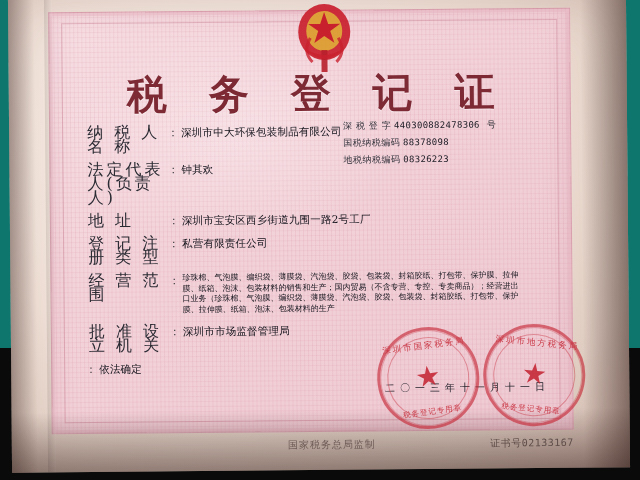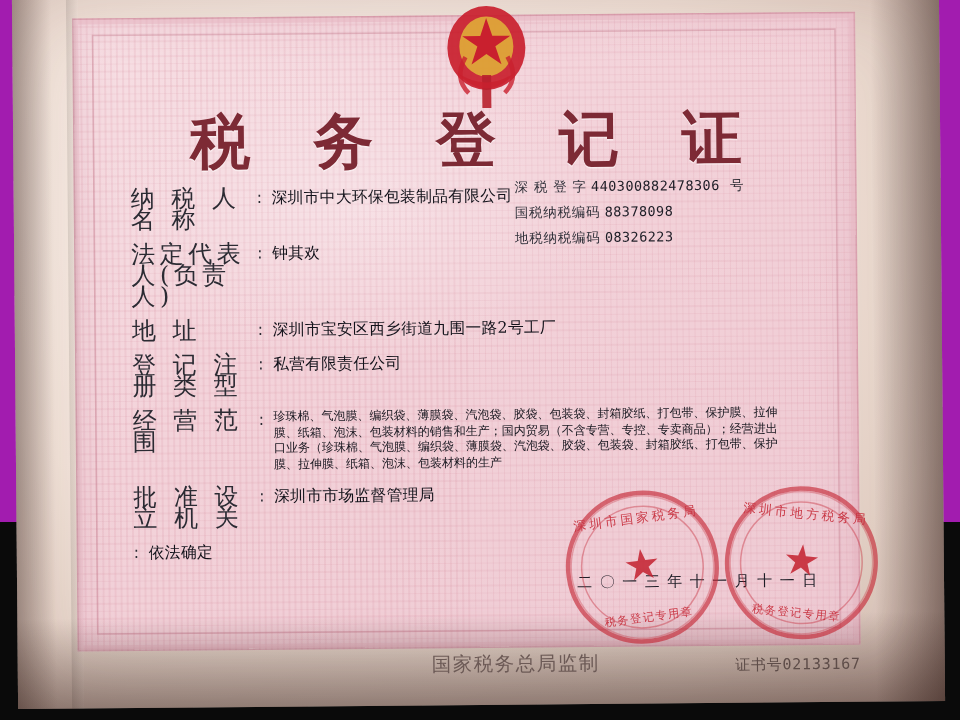--- a/index.html
+++ b/index.html
@@ -9,21 +9,21 @@
     height: 480px;
     overflow: hidden;
     background: #0a0a0a;
     font-family: "DejaVu Sans", sans-serif;
   }
 
   #page {
     position: relative;
     width: 640px;
     height: 348px;
-    background: #a21caf;
+    background: #0f766e;
   }
 
   
   .paper {
     position: absolute;
     left: 10px;
     top: -4px;
     width: 618px;
     height: 474px;
     background:
@@ -233,21 +233,21 @@
     color: #1d1d26;
     z-index: 3;
   }
 
   
   .footer-left {
     position: absolute;
     left: 276px;
     bottom: 18px;
     font-family: Liberation Serif, serif;
-    font-size: 13px;
+    font-size: 10px;
     letter-spacing: 1px;
     color: #6c5a56;
     z-index: 3;
     text-align: center;
   }
   .footer-right {
     position: absolute;
     right: 56px;
     bottom: 18px;
     font-family: "DejaVu Sans Mono", monospace;

